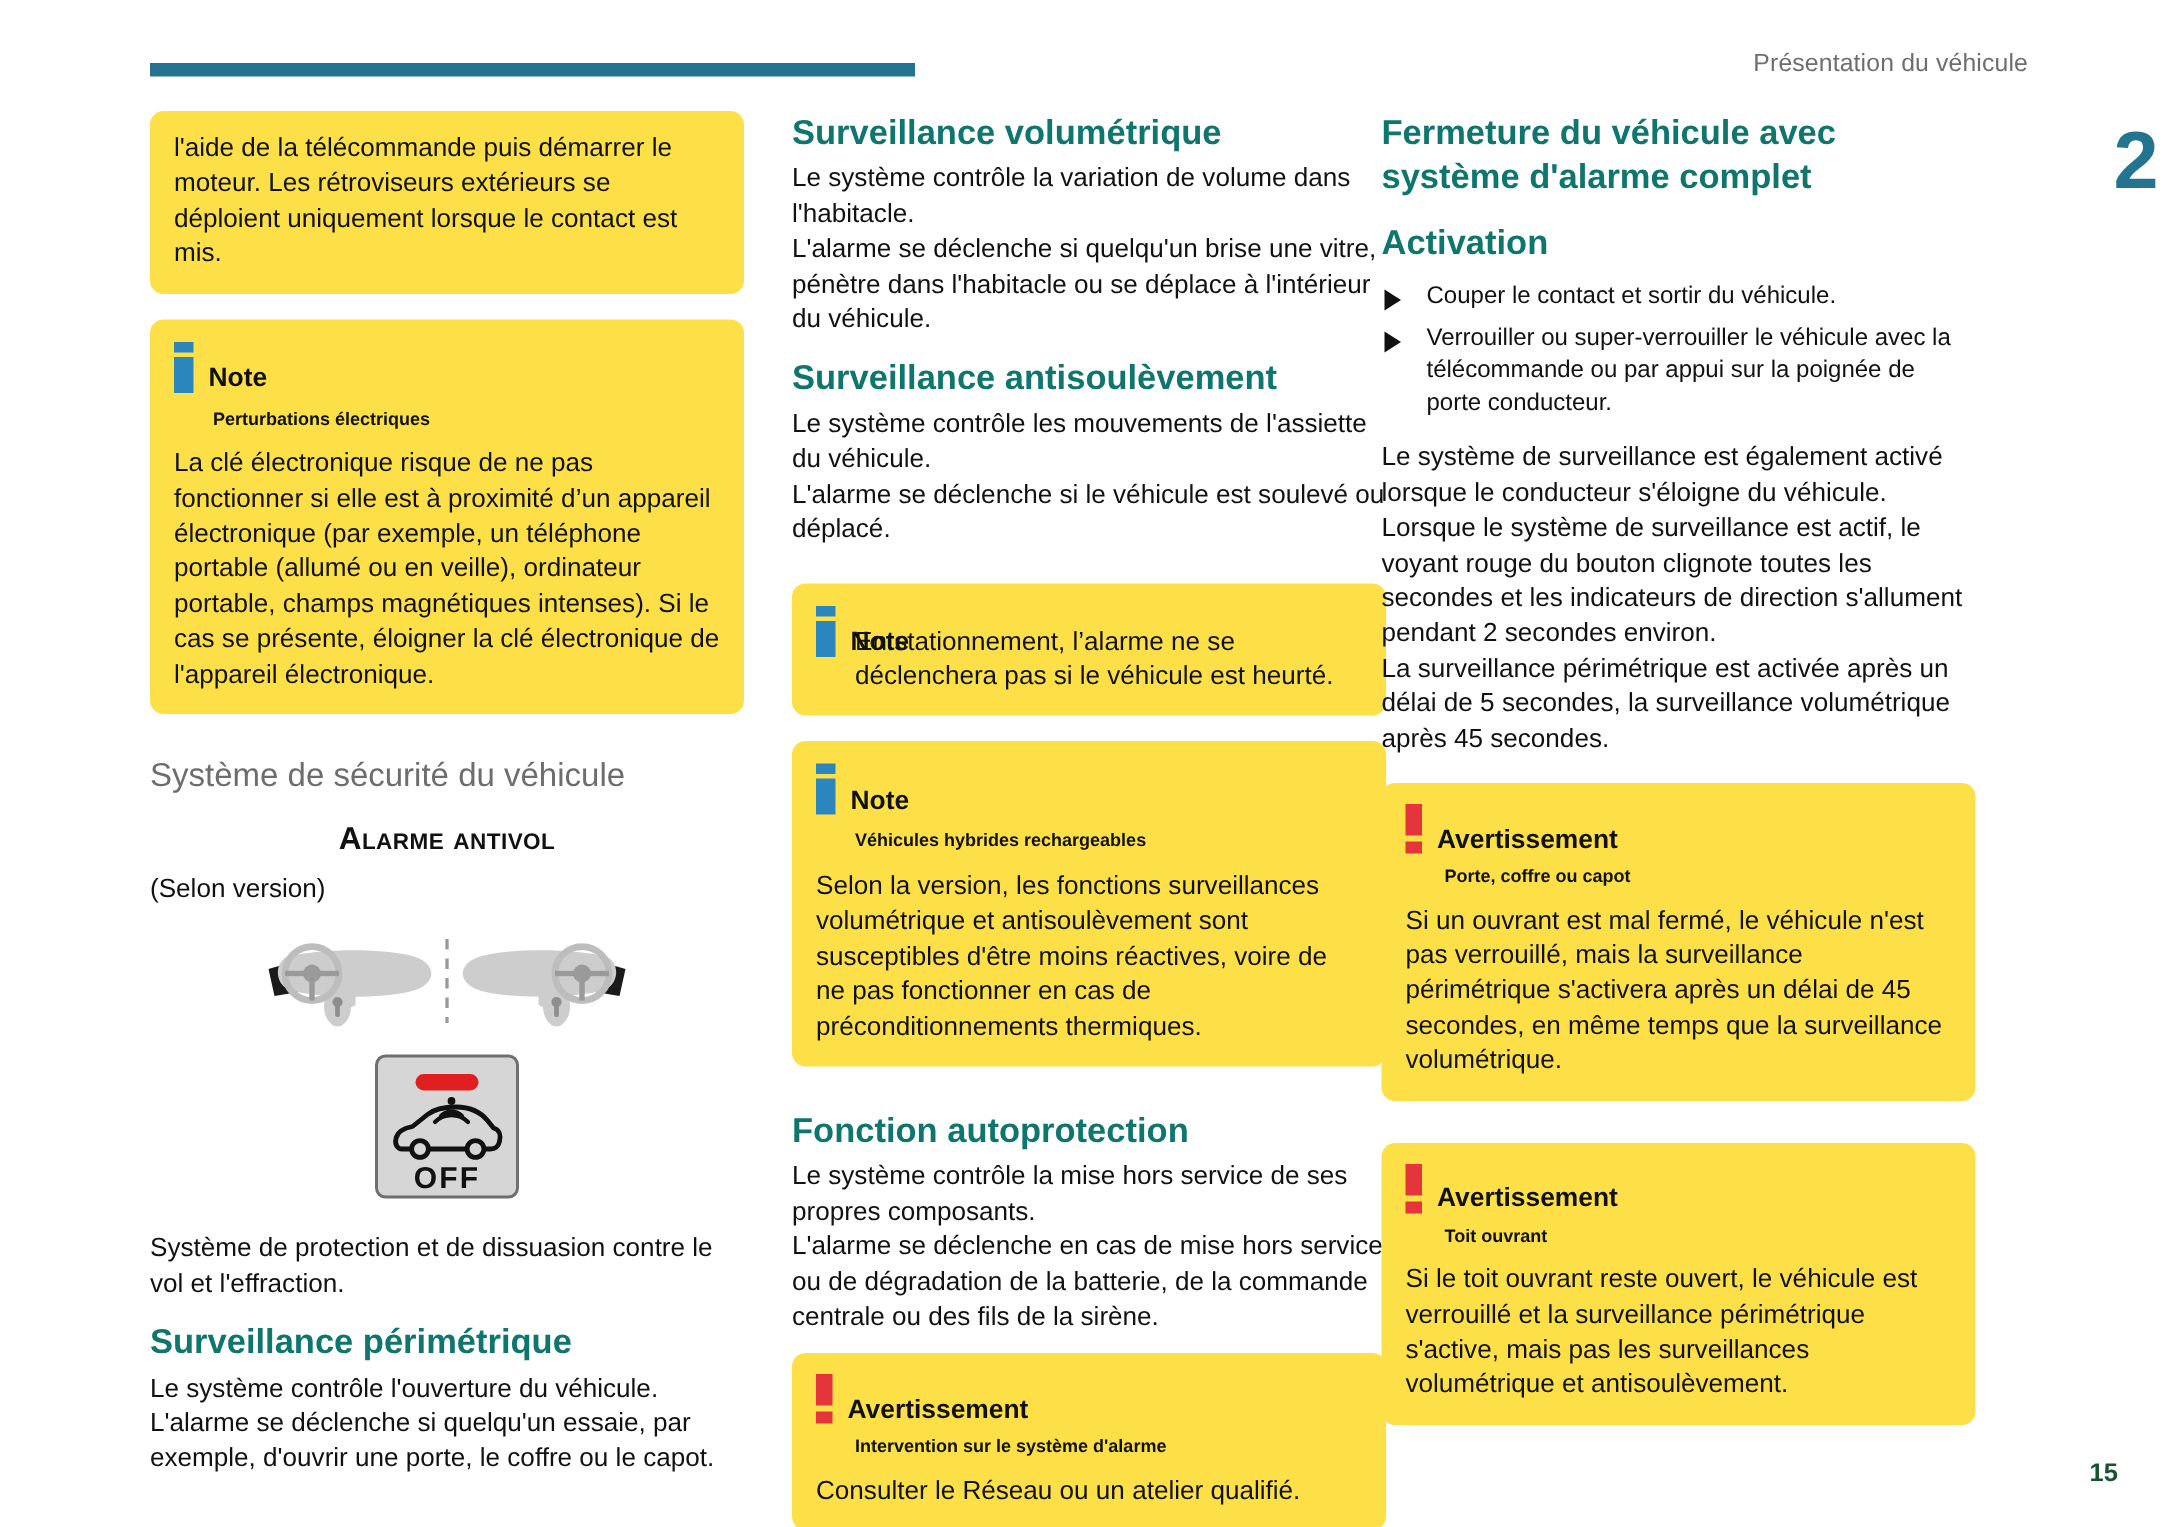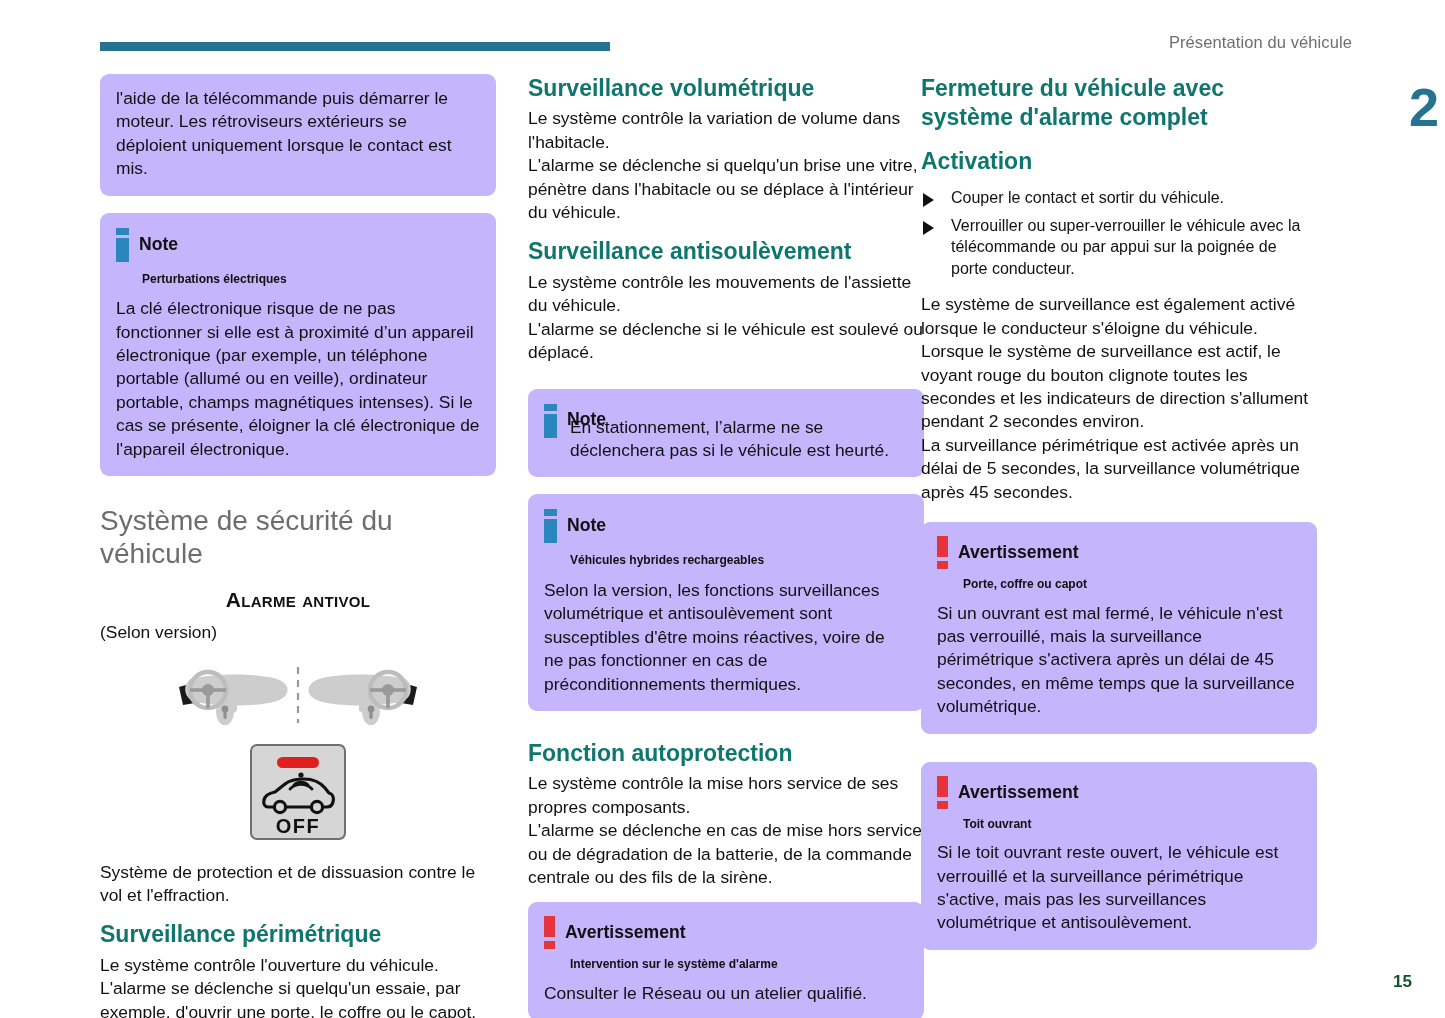--- a/index.html
+++ b/index.html
@@ -35,45 +35,45 @@
   
   .col{position:absolute;top:74px;width:396px;}
   .col1{left:85px;}
   .col2{left:513px;}
   .col3{left:906px;}
 
   
   p{margin:0;font-size:17.4px;line-height:1.345;}
   .body-txt{margin-bottom:13px;}
   .h2{
-    font-size:28px;color:#6d6d6d;font-weight:normal;
+    font-size:22px;color:#6d6d6d;font-weight:normal;
     line-height:1.18;margin:0 0 18px 0;
   }
   .h3{
     font-size:21px;font-weight:bold;color:#111;
     font-variant:small-caps;text-transform:none;
     letter-spacing:.3px;margin:0 0 9px 0;text-align:center;
   }
   .h4{
     font-size:23px;font-weight:bold;color:#0f766e;
     line-height:1.28;margin:0 0 4px 0;
   }
   .spacer-s{height:11px;}
 
   
   .gbox{
-    background:#c4b5fd;border-radius:9px;
+    background:#fde047;border-radius:9px;
     padding:13px 16px 15px 16px;
     margin-bottom:17px;
   }
   .gbox p{font-size:17.4px;line-height:1.345;}
 
   
   .cal-head{
-    display:flex;align-items:center;gap:10px;
+    display:flex;align-items:flex-end;gap:10px;
     margin-bottom:2px;
   }
   .cal-title{font-size:17.6px;font-weight:bold;line-height:1.15;}
   .cal-sub{font-size:12px;font-weight:bold;margin:10px 0 10px 26px;line-height:1.3;}
   .cal-sub.tight{margin-top:8px;margin-bottom:9px;}
   .cal-body{font-size:17.4px;line-height:1.345;}
 
   
   .ico-info{
     width:13px;flex:0 0 13px;margin-top:2px;

